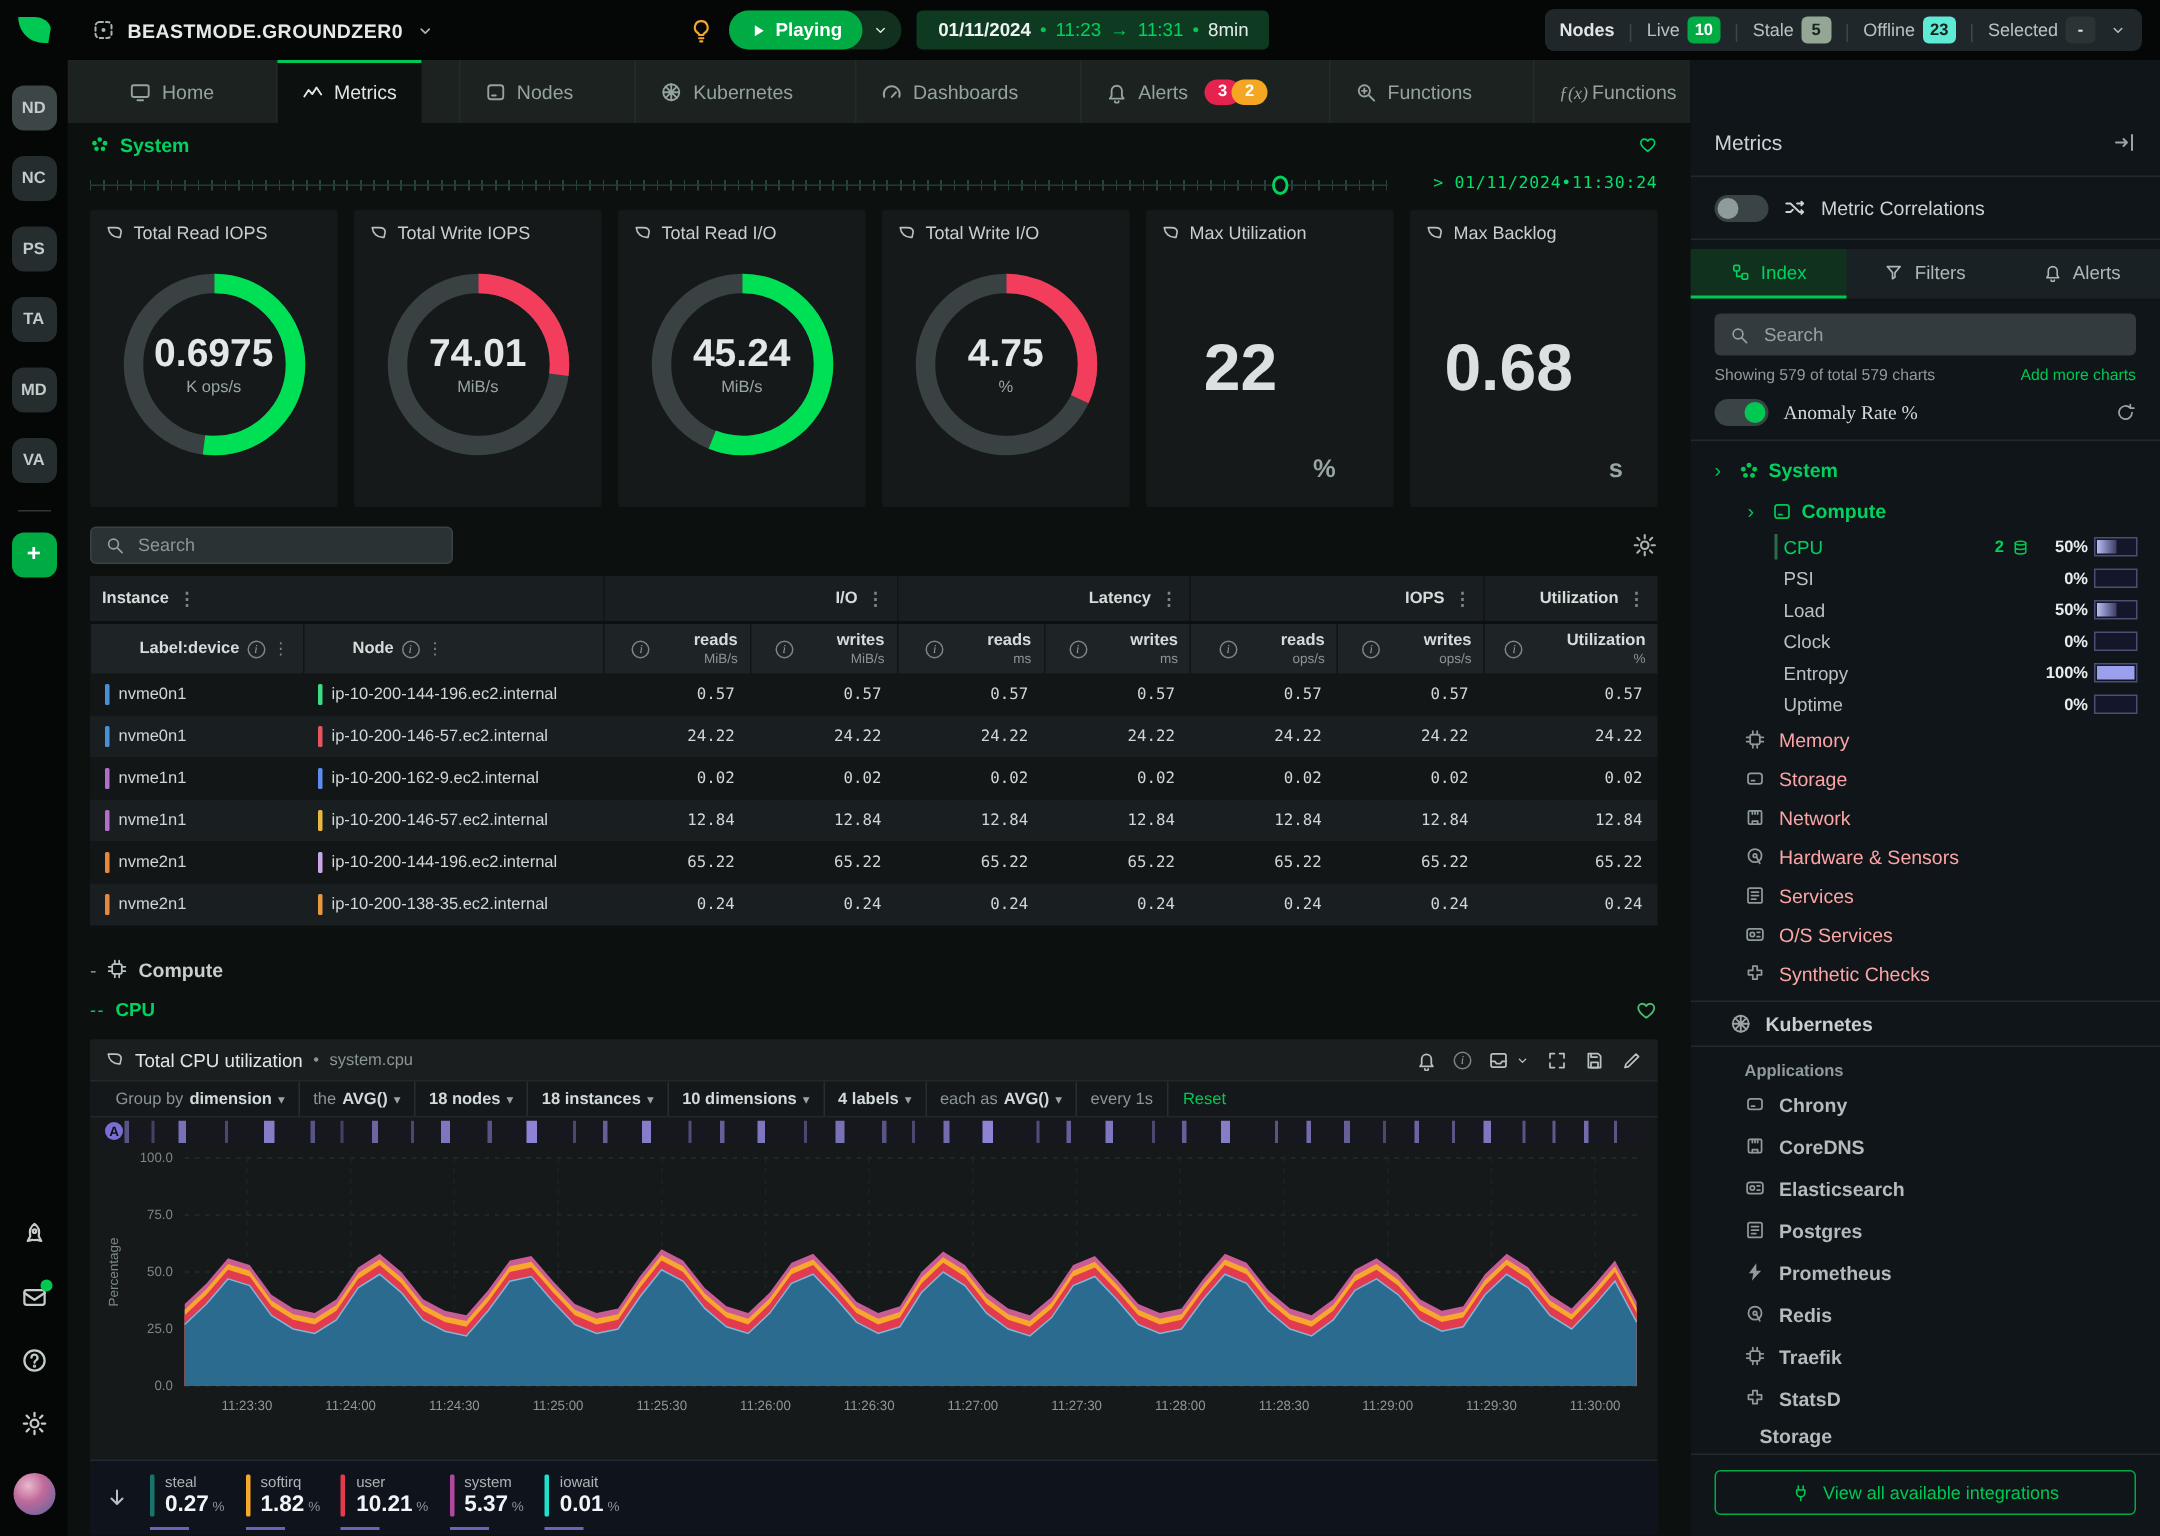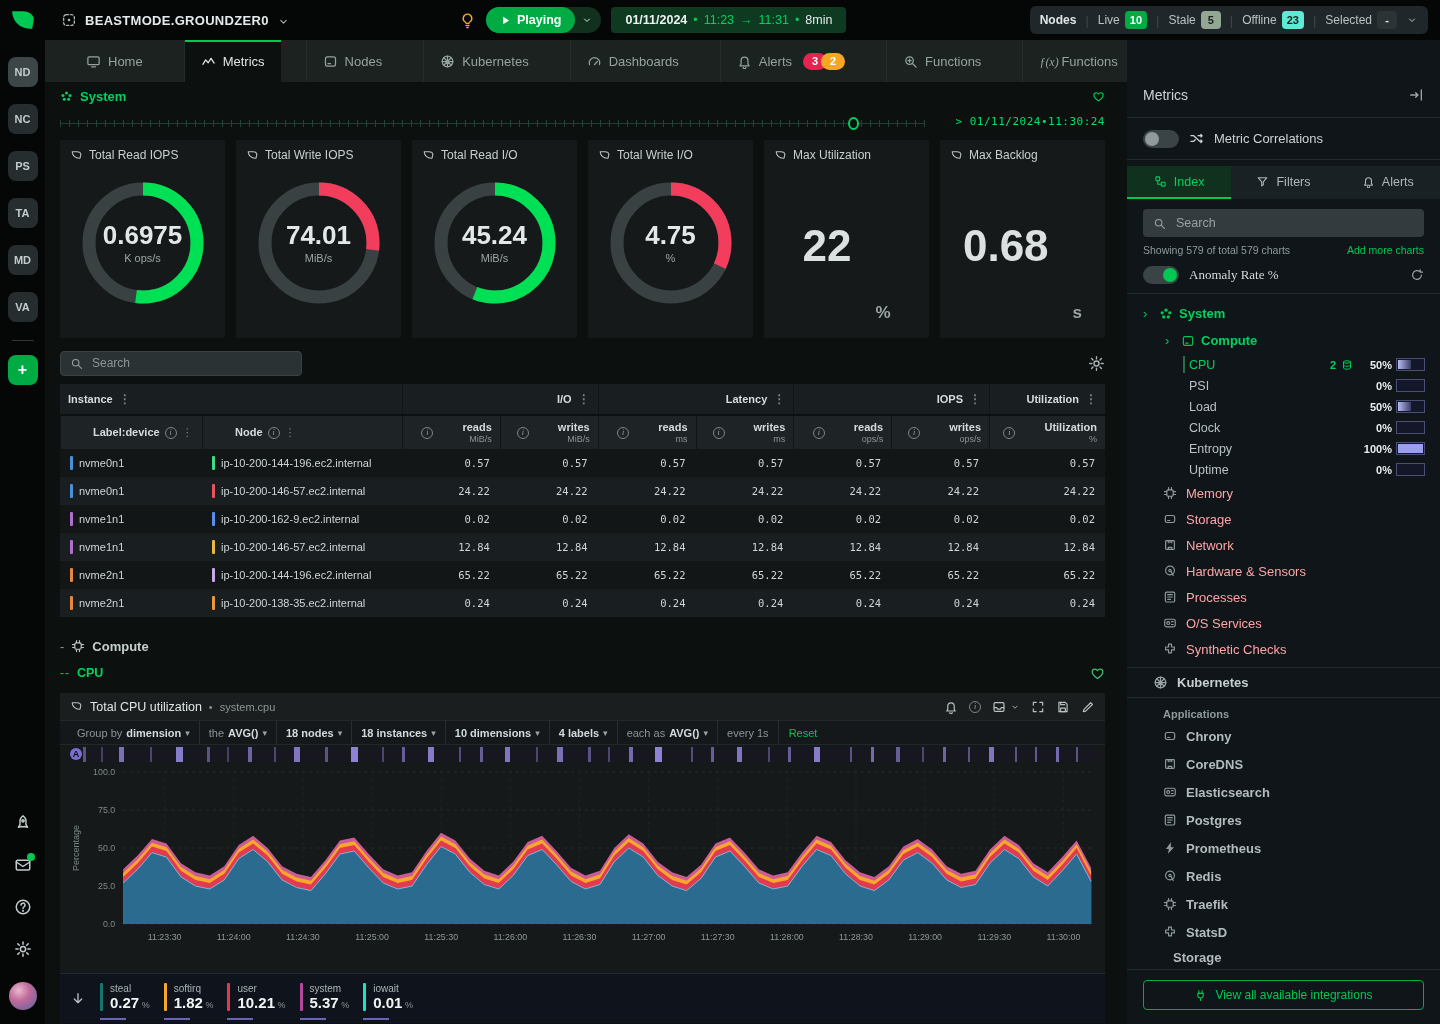--- a/index.html
+++ b/index.html
@@ -1190,21 +1190,21 @@
           </span>
           <span class="t">Hardware &amp; Sensors</span>
         </div>
         <div class="sect">
           <span class="icon">
             <svg viewBox="0 0 24 24" fill="none" stroke="currentColor" stroke-width="2" stroke-linecap="round" stroke-linejoin="round">
               <rect x="4" y="3.5" width="16" height="17" rx="2"></rect>
               <path d="M8 8h8M8 12h8M8 16h5"></path>
             </svg>
           </span>
-          <span class="t">Processes</span>
+          <span class="t">Services</span>
         </div>
         <div class="sect">
           <span class="icon">
             <svg viewBox="0 0 24 24" fill="none" stroke="currentColor" stroke-width="2" stroke-linecap="round" stroke-linejoin="round">
               <rect x="3" y="5.5" width="18" height="13" rx="3"></rect>
               <circle cx="9" cy="12" r="2.5"></circle>
               <path d="M14.5 9.5h3M14.5 14.5h3"></path>
             </svg>
           </span>
           <span class="t">O/S Services</span>

